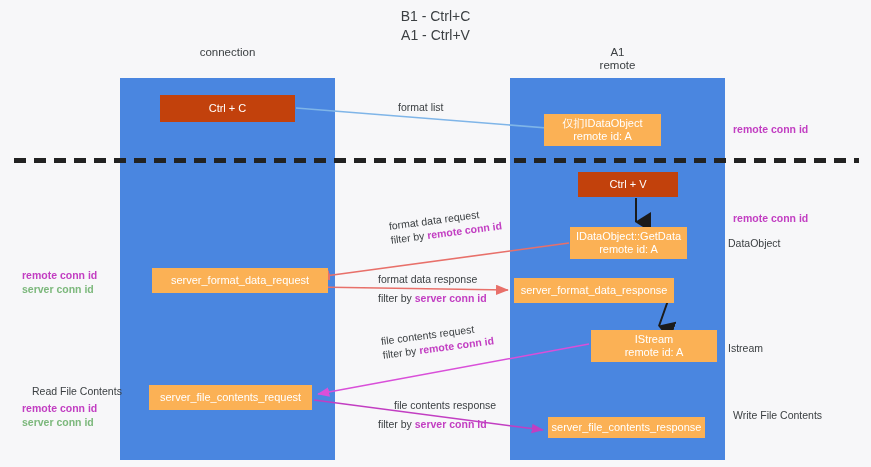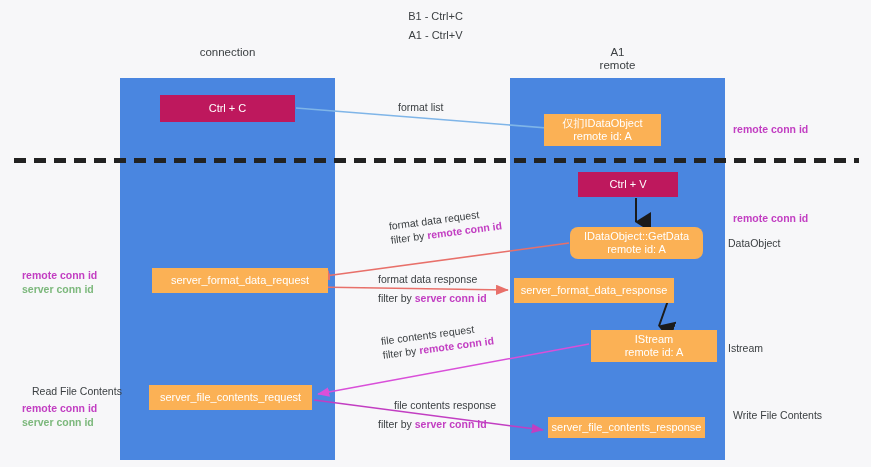--- a/index.html
+++ b/index.html
@@ -22,38 +22,38 @@
     color:#3c4043;font-size:11.5px;line-height:13px;
   }
   #hdr-b1{left:120px;top:46px;}
   #hdr-a1{left:510px;top:46px;}
   .lane-header .l1{display:block;}
   .lane-header .l2{display:block;}
 
   
   #title{
     position:absolute;left:0;top:7px;width:871px;text-align:center;
-    color:#3c4043;font-size:11px;line-height:19px;
+    color:#3c4043;font-size:14px;line-height:19px;
   }
   #title span{display:block;}
 
   
   .node{
     position:absolute;box-sizing:border-box;
     display:flex;flex-direction:column;align-items:center;justify-content:center;
     color:#ffffff;font-size:11px;line-height:13.5px;text-align:center;
   }
-  .node.green{background:#be185d;}
+  .node.green{background:#c2410c;}
   .node.orange{background:#fbb155;}
   .node .ln{display:block;white-space:nowrap;}
 
   #n-ctrlc   {left:160px;top:95px;width:135px;height:27px;}
   #n-idataobj{left:544px;top:114px;width:117px;height:32px;}
   #n-ctrlv   {left:578px;top:172px;width:100px;height:25px;}
-  #n-getdata {left:570px;top:227px;width:133px;height:32px;border-radius:8px;}
+  #n-getdata {left:570px;top:227px;width:117px;height:32px;}
   #n-sfdreq  {left:152px;top:268px;width:176px;height:25px;}
   #n-sfdresp {left:514px;top:278px;width:160px;height:25px;}
   #n-istream {left:591px;top:330px;width:126px;height:32px;}
   #n-sfcreq  {left:149px;top:385px;width:163px;height:25px;}
   #n-sfcresp {left:548px;top:417px;width:157px;height:21px;}
 
   
   .edge-label{
     position:absolute;color:#3c4043;font-size:10.5px;line-height:14px;
     white-space:nowrap;

